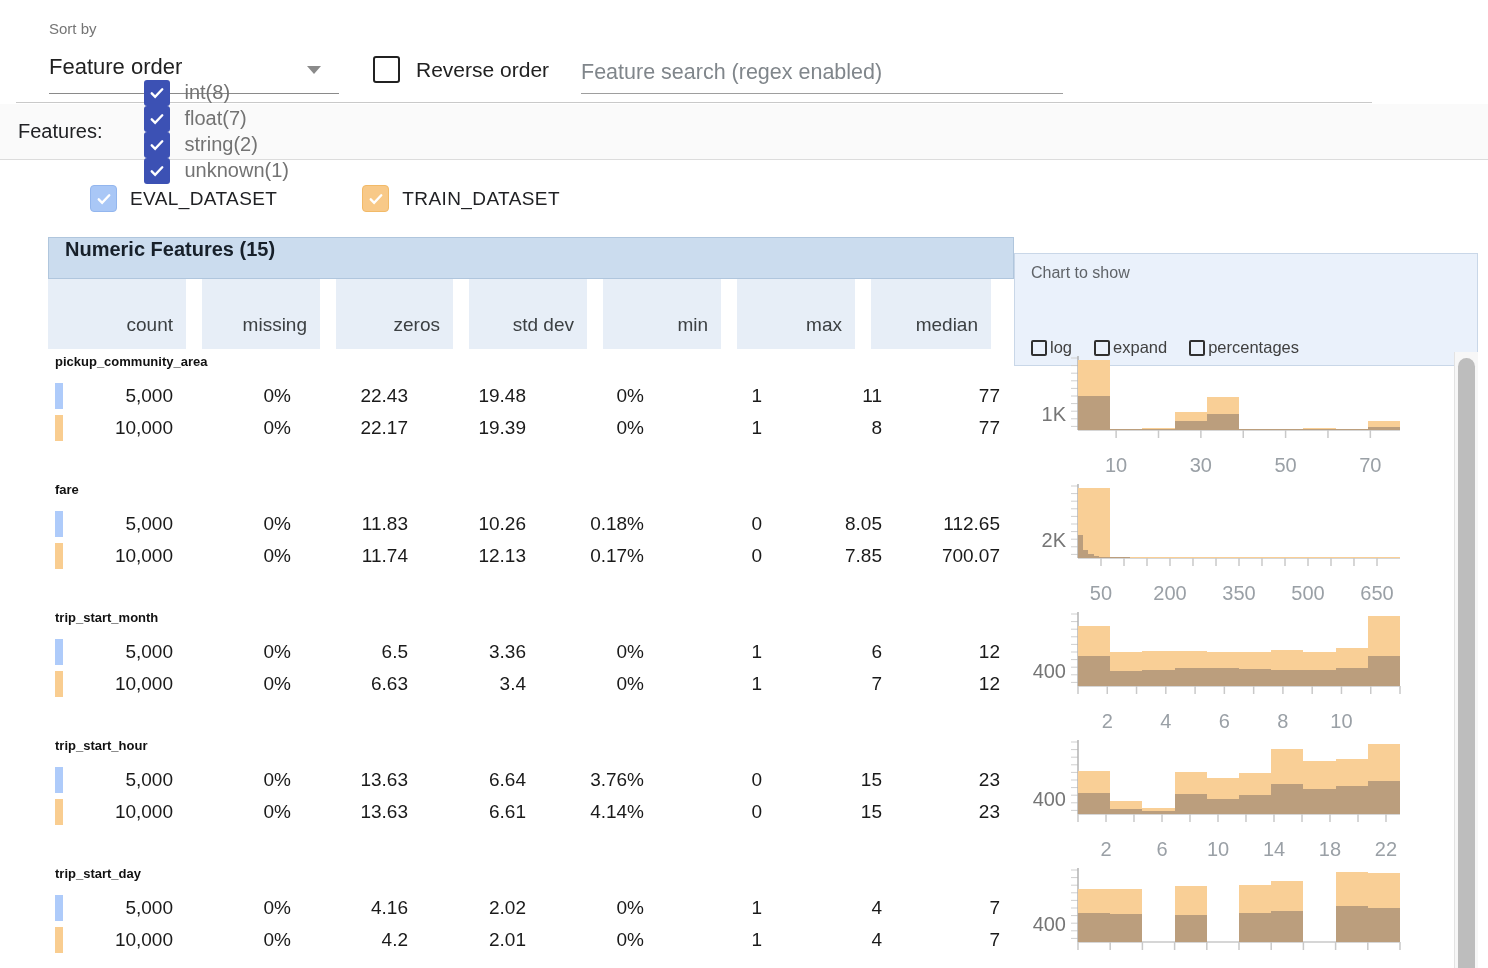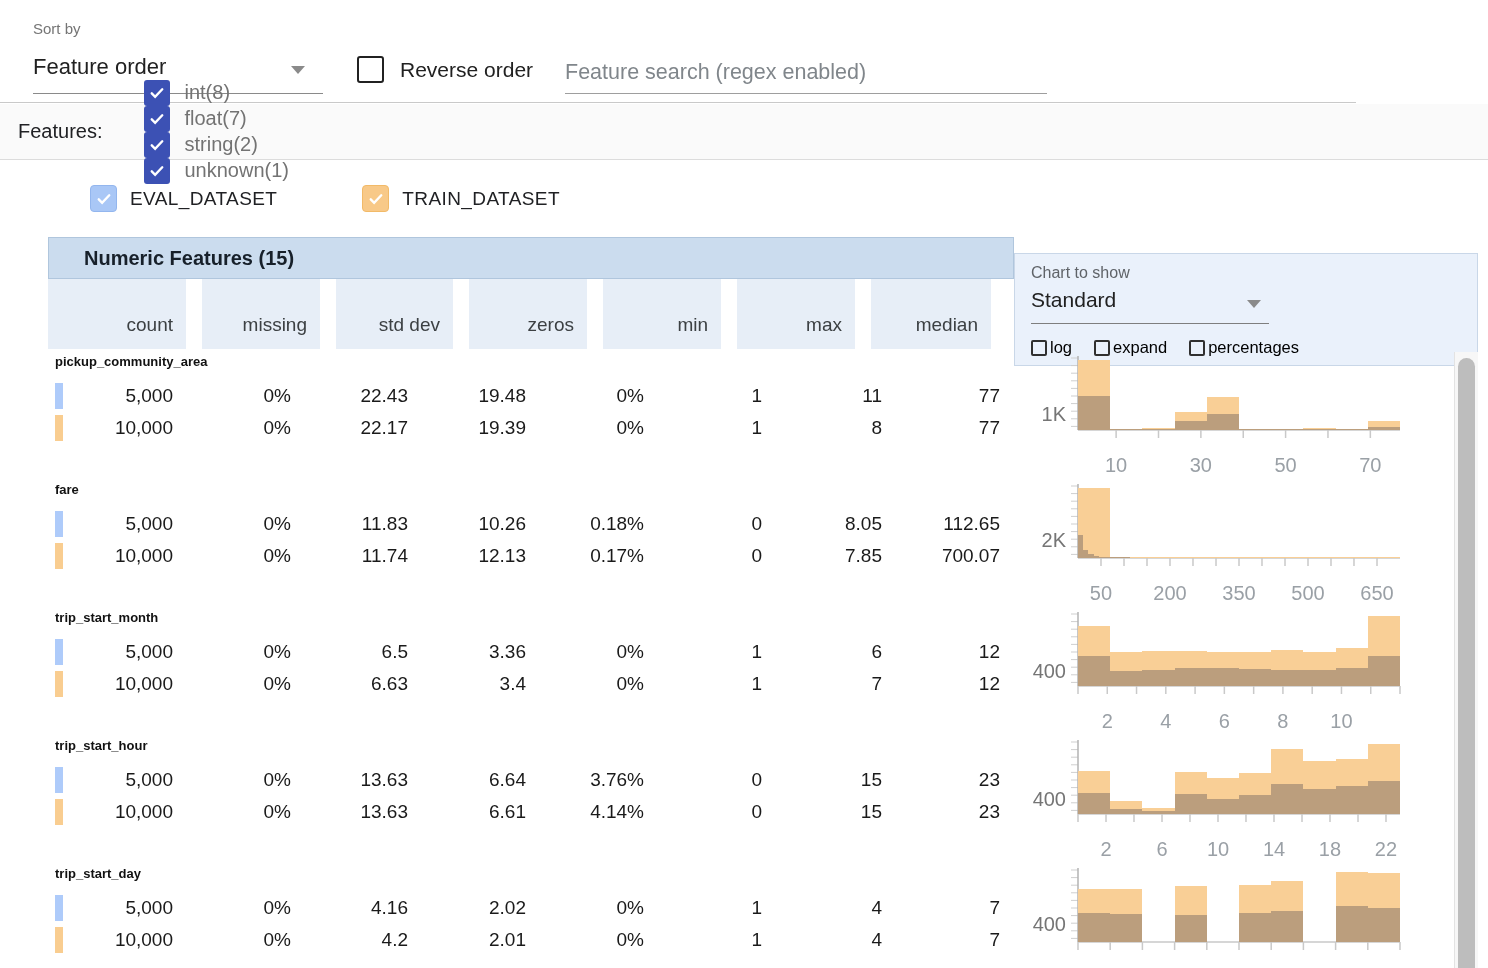--- a/index.html
+++ b/index.html
@@ -1,21 +1,21 @@
 <!DOCTYPE html>
 <html><head>
 <meta charset="utf-8">
 <style>
   * { margin:0; padding:0; box-sizing:border-box; }
   html,body { width:1488px; height:968px; overflow:hidden; background:#fff;
     font-family:"Liberation Sans", sans-serif; color:#202124; }
   .page { position:relative; width:1488px; height:968px; }
 
   
-  .topbar { position:absolute; left:0; top:0; width:1356px; height:103px;
+  .topbar { position:absolute; left:16px; top:0; width:1356px; height:103px;
     border-bottom:1px solid #c9c9c9; background:#fff; }
   .sortby-label { position:absolute; left:33px; top:20px; font-size:15px; color:#757575; }
   .sort-select { position:absolute; left:33px; top:46px; width:290px; height:48px;
     border-bottom:1.5px solid #8a8a8a; cursor:pointer; }
   .sort-select .sel-text { position:absolute; left:0; top:8px; font-size:22px; color:#212121; }
   .dd-arrow { width:0; height:0; border-left:7px solid transparent; border-right:7px solid transparent;
     border-top:8px solid #8a8a8a; }
   .sort-select .dd-arrow { position:absolute; right:18px; top:20px; }
   .reverse-wrap { position:absolute; left:357px; top:56px; display:flex; align-items:center; gap:16px; }
   .box-empty { width:27px; height:27px; border:2px solid #212121; border-radius:3px; background:#fff; }
@@ -41,38 +41,38 @@
   .ds-item { display:flex; align-items:center; cursor:pointer; }
   .ds-item:first-child { margin-left:90px; }
   .ds-item + .ds-item { margin-left:85px; }
   .cb-pastel { width:27px; height:27px; border-radius:4px; }
   .ds-item .label { margin-left:13px; font-size:19px; letter-spacing:0.4px; color:#202124; }
 
   
   .stats-grid-cols { display:grid; grid-template-columns:138px 118px 117px 118px 118px 118px 120px 118px; }
   .table-header { position:absolute; left:48px; top:237px; width:966px; }
   .th-title { height:42px; background:#cbdcee; border:1px solid #b0c6dd;
-    display:flex; align-items:center;padding-left:19px; }
+    display:flex; align-items:flex-start; }
   .th-title span { margin-left:16px; font-size:20px; font-weight:bold; color:#17202a; }
   .th-cols { gap:16px; background:#fff; margin-top:0px; }
   .th-col { height:70px; background:#e7eef7; display:flex; align-items:flex-end;
     justify-content:flex-end; padding:0 13px 13px 0; font-size:19px; color:#3c4043; }
 
   
   .chart-panel { position:absolute; left:1014px; top:237px; width:464px; height:113px;
     background:#eaf1fb; border:1px solid #c9d7e8;margin-top:16px; }
   .cp-label { position:absolute; left:16px; top:10px; font-size:16px; color:#5f6368; }
   .cp-select { position:absolute; left:16px; top:32px; width:238px; height:38px;
     border-bottom:1.5px solid #7e7e7e; cursor:pointer; }
   .cp-select .sel-text { position:absolute; left:0; top:2px; font-size:21px; color:#212121; }
   .cp-select .dd-arrow { position:absolute; right:8px; top:14px; }
   .cp-toggles { position:absolute; left:16px; top:84px; display:flex; align-items:center; }
   .toggle { display:flex; align-items:center; margin-right:22px; cursor:pointer; }
   .box-sm { width:16px; height:16px; border:2px solid #303030; border-radius:2px; background:transparent; flex:none; }
-  .toggle .label { margin-left:3px; font-size:16.5px; color:#000000; }
+  .toggle .label { margin-left:3px; font-size:16.5px; color:#404040; }
 
   
   .blocks { position:absolute; left:0; top:352px; width:1454px; }
   .feature-block { position:relative; width:1454px; height:128px; }
   .feature-name { position:absolute; left:55px; top:2px; font-size:13px; font-weight:bold; color:#111; }
   .stat-rows { position:absolute; left:48px; top:28px; width:966px; }
   .stat-row { height:32px; }
   .stat-row .cell { position:relative; display:flex; align-items:center; justify-content:flex-end;
     padding-right:13px; font-size:19px; color:#1a1a1a; }
   .swatch { position:absolute; left:7px; top:3px; width:8px; height:26px; }
@@ -159,34 +159,30 @@
       </span>
     </div>
 
   <div class="table-header">
     <div class="th-title">
       <span>Numeric Features (15)</span>
     </div>
     <div class="th-cols stats-grid-cols" id="col-headers">
         <div class="th-col">count</div>
         <div class="th-col">missing</div>
+        <div class="th-col">zeros</div>
         <div class="th-col">std dev</div>
-        <div class="th-col">zeros</div>
         <div class="th-col">min</div>
         <div class="th-col">max</div>
         <div class="th-col">median</div>
       </div>
   </div>
 
   <div class="chart-panel">
     <div class="cp-label">Chart to show</div>
-    <div class="cp-select">
-      <span class="sel-text">Standard</span>
-      <span class="dd-arrow"></span>
-    </div>
     <div class="cp-toggles" id="chart-toggles">
         <span class="toggle">
           <span class="box-sm"></span>
           <span class="label">log</span>
         </span>
         <span class="toggle">
           <span class="box-sm"></span>
           <span class="label">expand</span>
         </span>
         <span class="toggle">

